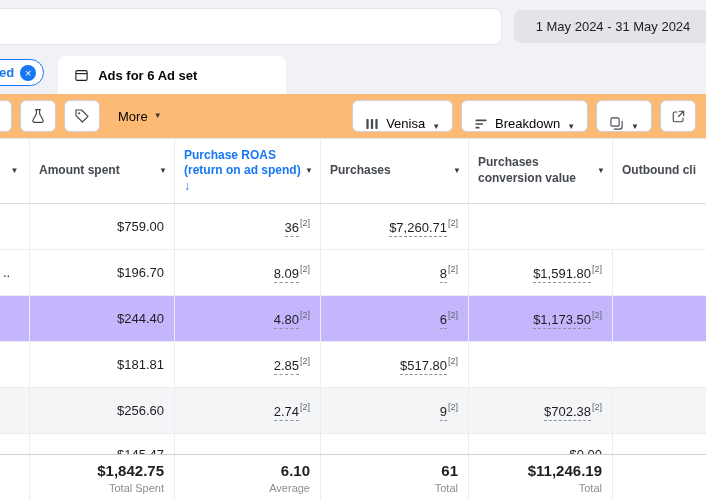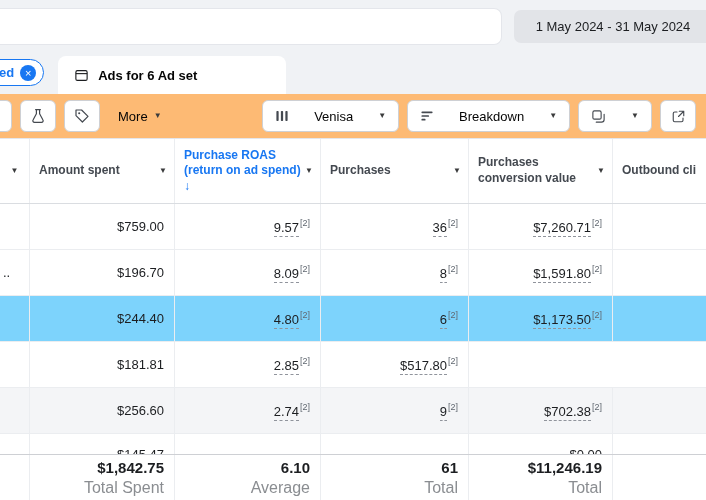--- a/index.html
+++ b/index.html
@@ -16,51 +16,51 @@
   .filter-chip { height: 27px; margin: 0 0 8px -18px; padding: 0 7px 0 16px; background: #fff; border: 1px solid #1877f2; border-radius: 14px; display: flex; align-items: center; gap: 6px; font-size: 13px; color: #1877f2; font-weight: bold; }
   .chip-x { width: 16px; height: 16px; border-radius: 50%; background: #1877f2; color: #fff; font-size: 11px; line-height: 16px; text-align: center; font-weight: normal; cursor: pointer; }
   .tab { height: 38px; width: 228px; margin-left: 14px; background: #fff; border-radius: 8px 8px 0 0; display: flex; align-items: center; gap: 9px; padding: 0 16px; font-size: 13px; font-weight: bold; color: #050505; cursor: pointer; }
 
   
   .content { flex: 1; background: #fff; display: flex; flex-direction: column; min-height: 0; }
   .toolbar { height: 45px; flex: 0 0 45px; display: flex; align-items: center; gap: 8px; padding: 0 10px 0 0; border-bottom: 1px solid #e4e6eb; background: #fdba74; }
   .icon-btn { height: 32px; min-width: 36px; border: 1px solid #ced0d4; border-radius: 6px; background: #fff; display: flex; align-items: center; justify-content: center; gap: 6px; cursor: pointer; }
   .icon-btn.cut { min-width: 24px; width: 24px; margin-left: -12px; }
   .flat-btn { height: 32px; display: flex; align-items: center; gap: 6px; padding: 0 10px; font-size: 13px; color: #050505; border-radius: 6px; cursor: pointer; }
-  .btn { height: 32px; border: 1px solid #ced0d4; border-radius: 6px; background: #fff; display: flex; align-items: center; gap: 25px; padding: 0 12px; font-size: 13px; color: #050505; cursor: pointer; white-space: nowrap; }
+  .btn { height: 32px; border: 1px solid #ced0d4; border-radius: 6px; background: #fff; display: flex; align-items: flex-end; gap: 7px; padding: 0 12px; font-size: 13px; color: #050505; cursor: pointer; white-space: nowrap; }
   .caret { font-size: 8px; color: #3a3b3c; line-height: 1; }
   .spacer { flex: 1; }
 
   
   .thead, .row, .trow { display: grid; grid-template-columns: 30px 145px 146px 148px 144px 1fr; background: #fff; }
   .thead { height: 65px; flex: 0 0 65px; border-bottom: 1px solid #dadde1; }
   .hcell { display: flex; align-items: center; justify-content: space-between; gap: 4px; padding: 0 7px 0 9px; font-size: 12px; font-weight: bold; color: #444950; line-height: 1.3; border-right: 1px solid #ebedf0; cursor: pointer; }
   .hcell:last-child { border-right: none; text-align: center; }
   .hcell.stub { justify-content: center; padding: 0; }
   .hcell.sorted .hlabel { color: #1877f2; }
   .hlabel { display: block; }
 
   .row { height: 46px; flex: 0 0 46px; border-bottom: 1px solid #ebedf0; }
-  .row.hl { background: #7dd3fc; }
+  .row.hl { background: #c4b5fd; }
   .row.alt { background: #f4f5f7; }
   .cell { display: flex; align-items: center; justify-content: flex-end; padding: 0 10px; font-size: 13px; color: #1c1e21; border-right: 1px solid #ebedf0; overflow: hidden; }
   .cell:last-child { border-right: none; }
   .cell.stub { justify-content: flex-start; padding: 0 3px; }
   .vwrap { white-space: nowrap; }
   .uval { border-bottom: 1px dashed #90949c; padding-bottom: 1px; }
   .fnote { font-size: 9px; color: #606770; margin-left: 1px; }
 
   .row.partial { height: 20px; flex: 0 0 20px; overflow: hidden; border-bottom: none; background: #fff; }
   .row.partial .cell { height: 40px; }
 
   .trow { flex: 1; border-top: 1px solid #ced0d4; }
   .tcell { display: flex; flex-direction: column; align-items: flex-end; justify-content: center; padding: 0 10px; border-right: 1px solid #ebedf0; }
   .tcell:last-child { border-right: none; }
   .tval { font-size: 15px; font-weight: bold; color: #1c1e21; }
-  .tcap { font-size: 16px; color: #8a8d91; margin-top: 3px; }
+  .tcap { font-size: 11px; color: #8a8d91; margin-top: 3px; }
 </style>
 </head>
 <body>
 
 <div class="screen">
 
   <div class="topbar">
     <div class="searchbar"></div>
     <div class="date-chip">
       <span>1 May 2024 - 31 May 2024</span>
@@ -176,23 +176,20 @@
     </div>
 
     <div class="row">
       <div class="cell stub">
           <span></span>
         </div>
       <div class="cell">
           <span class="vwrap">$759.00</span>
         </div>
       <div class="cell">
-          <span class="vwrap"><span class="uval">9.57</span><sup class="fnote">[2]</sup></span>
-        </div>
-      <div class="cell">
           <span class="vwrap"><span class="uval">36</span><sup class="fnote">[2]</sup></span>
         </div>
       <div class="cell">
           <span class="vwrap"><span class="uval">$7,260.71</span><sup class="fnote">[2]</sup></span>
         </div>
       <div class="cell"></div>
     </div>
 
     <div class="row">
       <div class="cell stub">

